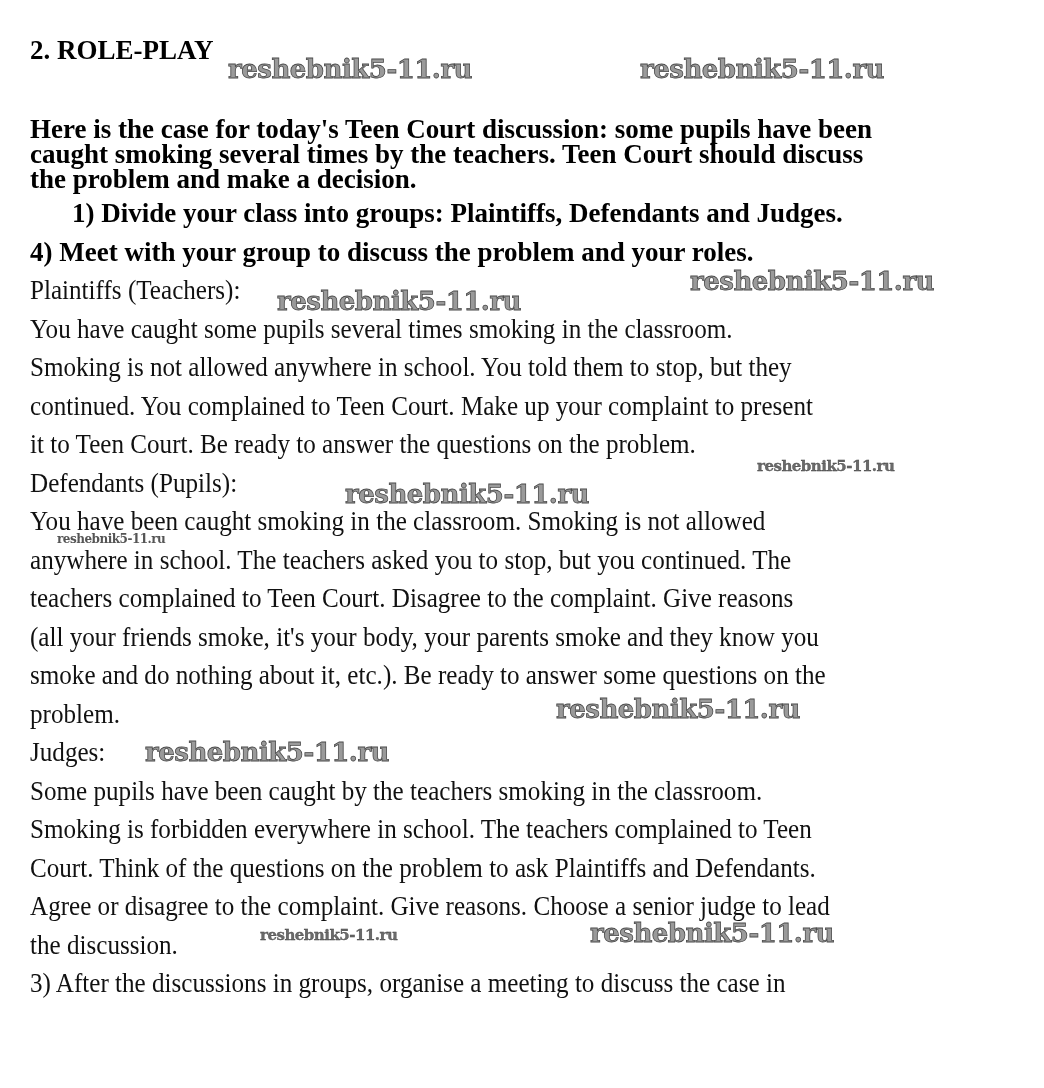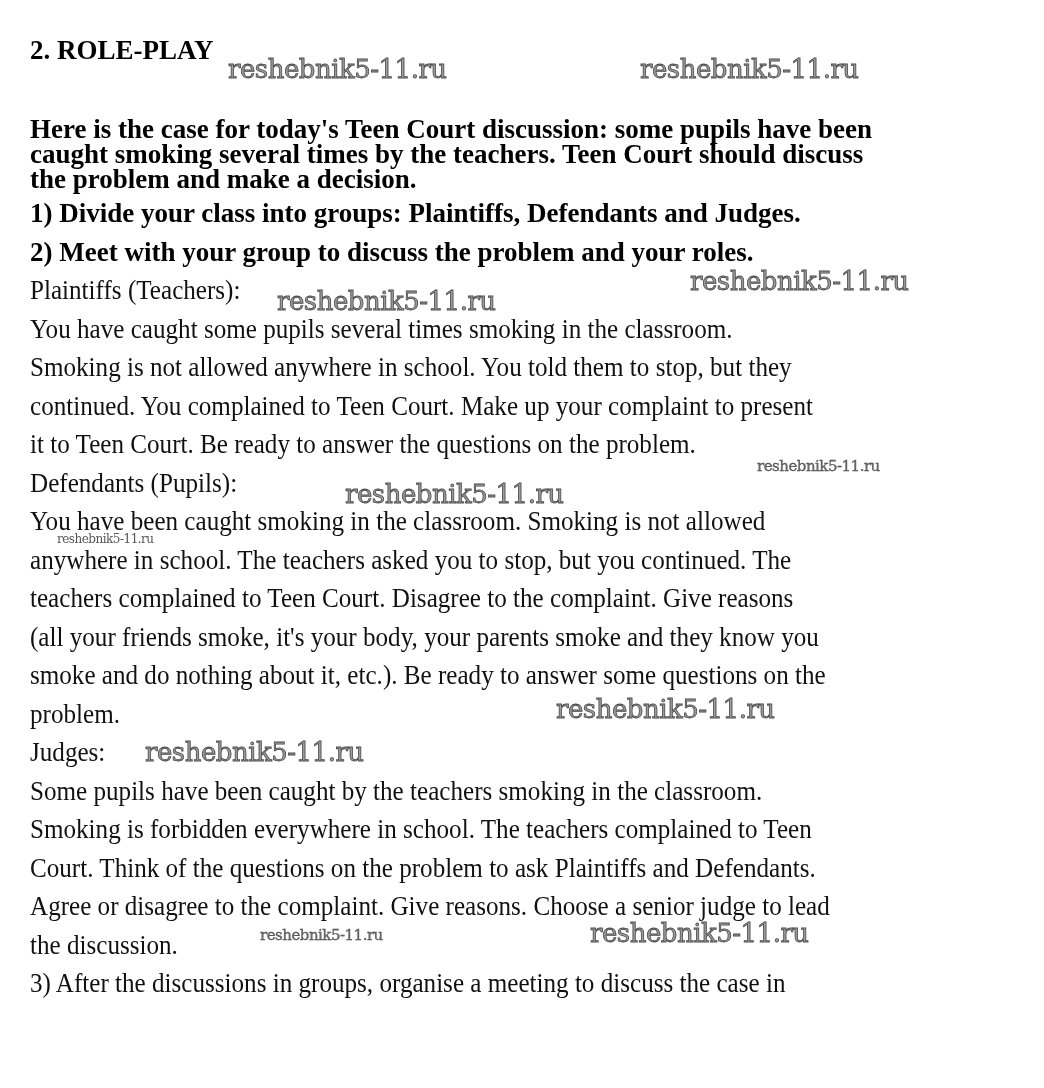--- a/index.html
+++ b/index.html
@@ -6,37 +6,37 @@
     body { width: 1044px; height: 1088px; position: relative; overflow: hidden; }
     .line {
       position: absolute; left: 30px; white-space: nowrap;
       font-family: "Liberation Serif", serif; font-size: 27px; color: #111;
       line-height: 32px;
       transform-origin: left center;
     }
     .bold { font-weight: bold; color: #000; }
     .wm {
       position: absolute; white-space: nowrap;
-      font-family: "DejaVu Serif", serif; font-weight: normal;
+      font-family: "DejaVu Serif", serif; font-weight: bold;
       color: #9a9a9a; -webkit-text-stroke: 0.8px #4a4a4a;
       letter-spacing: -0.5px; line-height: 1;
     }
     .wm.big { font-size: 26px; }
     .wm.small { font-size: 15px; color: #6a6a6a; -webkit-text-stroke: 0.3px #444; }
     .wm.tiny { font-size: 12px; color: #555; -webkit-text-stroke: 0; }
   </style>
 </head>
 <body>
 
 <div class="line bold" style="top:34px;">2. ROLE-PLAY</div>
 <div class="line bold" style="top:82px; width:940px;margin-top:31px;">Here is the case for today's Teen Court discussion: some pupils have been</div>
 <div class="line bold" style="top:138px;">caught smoking several times by the teachers. Teen Court should discuss</div>
 <div class="line bold" style="top:163px;">the problem and make a decision.</div>
-<div class="line bold" style="top:197px;">1) Divide your class into groups: Plaintiffs, Defendants and Judges.</div>
-<div class="line bold" style="top:236px;">2) Meet with your group to discuss the problem and your roles.</div>
+<div class="line bold" style="top:197px;margin-left:42px;">1) Divide your class into groups: Plaintiffs, Defendants and Judges.</div>
+<div class="line bold" style="top:236px;">4) Meet with your group to discuss the problem and your roles.</div>
 
 <div class="line" style="top: 274px; transform: scaleX(0.93);">Plaintiffs (Teachers):</div>
 <div class="line" style="top: 313px; transform: scaleX(0.93);">You have caught some pupils several times smoking in the classroom.</div>
 <div class="line" style="top: 351px; transform: scaleX(0.93);">Smoking is not allowed anywhere in school. You told them to stop, but they</div>
 <div class="line" style="top: 390px; transform: scaleX(0.93);">continued. You complained to Teen Court. Make up your complaint to present</div>
 <div class="line" style="top: 428px; transform: scaleX(0.93);">it to Teen Court. Be ready to answer the questions on the problem.</div>
 
 <div class="line" style="top: 467px; transform: scaleX(0.93);">Defendants (Pupils):</div>
 <div class="line" style="top: 505px; transform: scaleX(0.93);">You have been caught smoking in the classroom. Smoking is not allowed</div>
 <div class="line" style="top: 544px; transform: scaleX(0.93);">anywhere in school. The teachers asked you to stop, but you continued. The</div>

